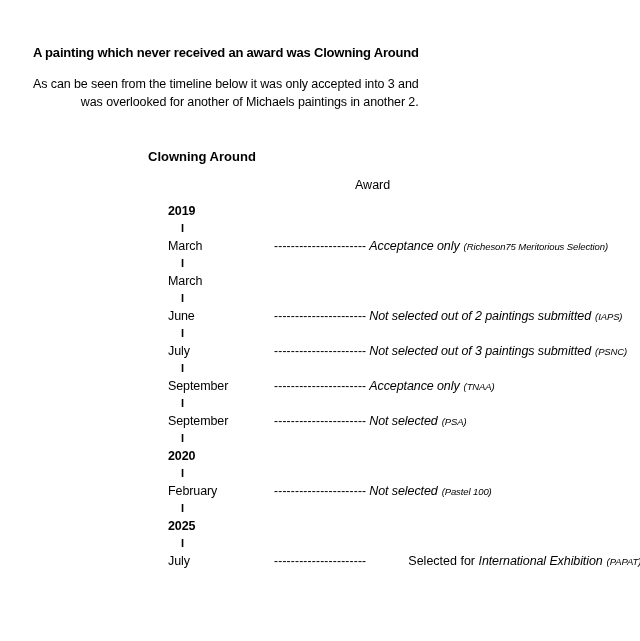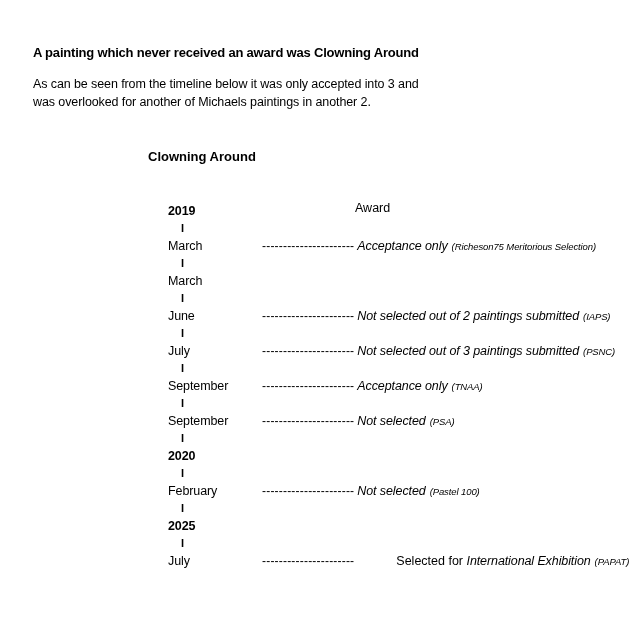--- a/index.html
+++ b/index.html
@@ -7,20 +7,21 @@
     width: 640px; height: 641px;
     background: #ffffff;
     font-family: "Liberation Sans", sans-serif;
     color: #000000;
     overflow: hidden;
   }
   #page {
     position: relative;
     width: 508px; height: 641px;
     background: #ffffff;
+    text-align: right;
   }
   .doc-heading {
     position: absolute;
     left: 33px; top: 45px;
     font-size: 13px;
     font-weight: bold;
     white-space: nowrap;
     letter-spacing: -0.2px;
   }
   .intro {
@@ -33,21 +34,21 @@
   .intro .italic-line { }
   .timeline-title {
     position: absolute;
     left: 148px; top: 149px;
     font-size: 13px;
     font-weight: bold;
     white-space: nowrap;
   }
   .award-header {
     position: absolute;
-    left: 355px; top: 201px;
+    left: 355px; top: 178px;
     font-size: 12.5px;
   }
   .timeline {
     position: absolute;
     left: 168px; top: 203px;
     width: 470px;
   }
   .tl-row {
     position: relative;
     height: 17.5px;
@@ -61,21 +62,21 @@
   }
   .tl-label.year { font-weight: bold; }
   .tl-tick {
     position: absolute;
     left: 13px; top: 1px;
     font-size: 11px;
     font-weight: bold;
   }
   .award-line {
     position: absolute;
-    left: 94px; top: 1px;
+    left: 106px; top: 1px;
     font-size: 12px;
     white-space: nowrap;
   }
   .dashes {
     font-size: 12px;
     letter-spacing: 0.2px;
   }
   .award-group { margin-left: 3px; }
   .award-prefix {
     font-style: normal;

